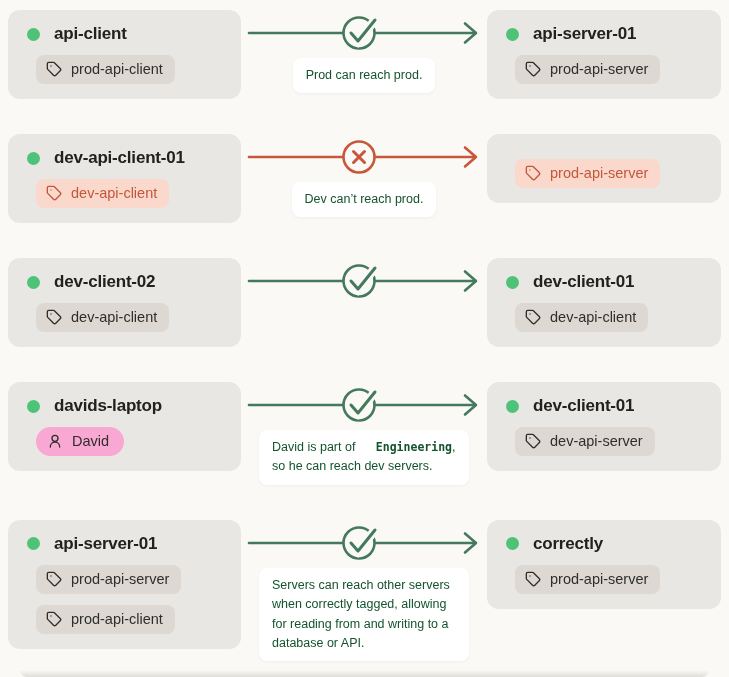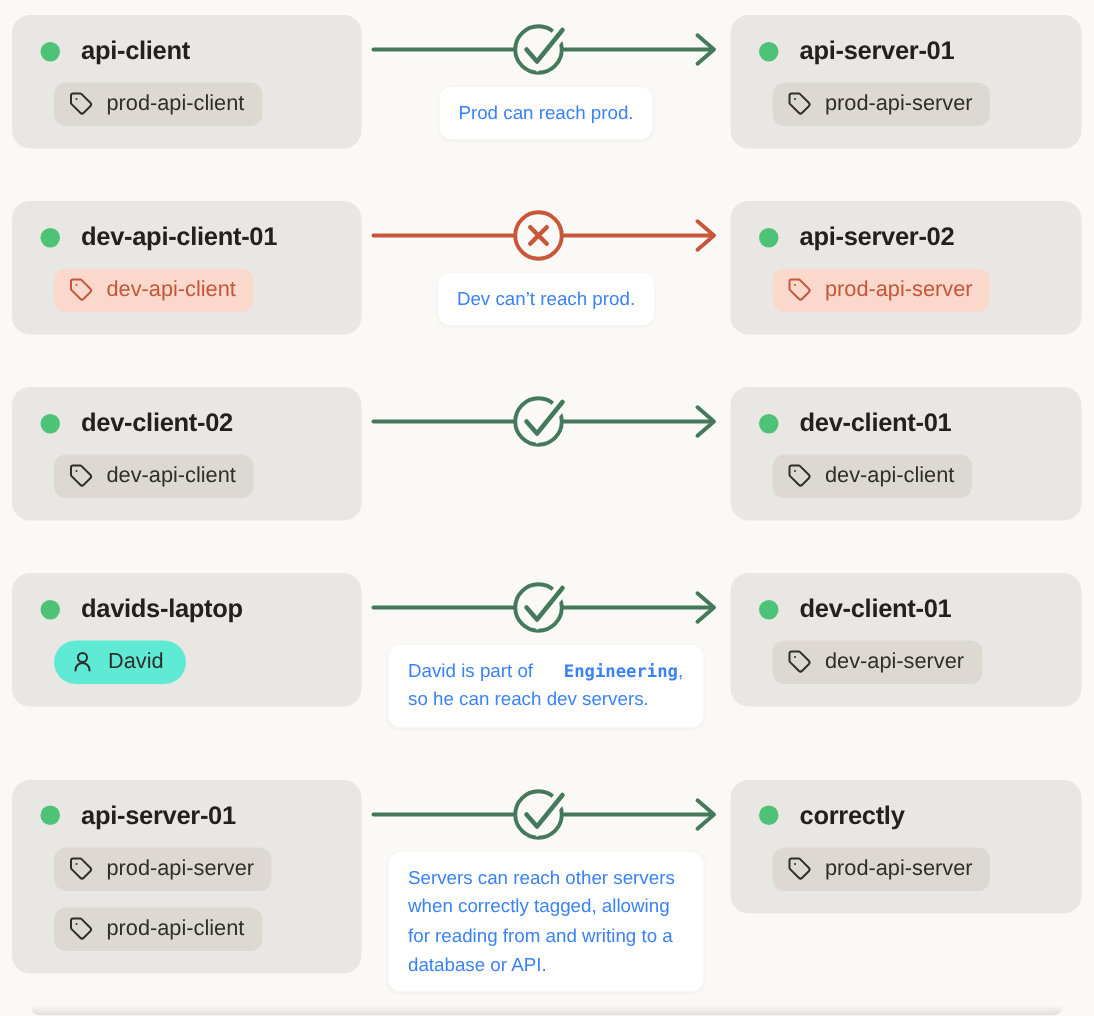--- a/index.html
+++ b/index.html
@@ -56,21 +56,21 @@
     gap:9px;
     background:#ddd9d2;
     color:#2f2e2b;
     border-radius:8px;
     padding:5px 12px 6px 10px;
     font-size:14.5px;
     line-height:18px;
   }
   .pill svg { width:16px; height:16px; flex:0 0 auto; }
   .pill.denied { background:#fad9cc; color:#c4563a; }
-  .pill.user  { background:#5eead4; border-radius:999px; padding:5px 15px 6px 11px; }
+  .pill.user  { background:#f9a8d4; border-radius:999px; padding:5px 15px 6px 11px; }
   
   .connector {
     display:flex;
     flex-direction:column;
     align-items:center;
   }
   .arrow { display:block; }
   .arrow.allow { color:#45795b; }
   .arrow.deny  { color:#c8573a; }
   .shaft, .head, .ring, .mark {
@@ -80,21 +80,21 @@
   .ring { fill:#faf9f6; }
   .mark { stroke-width:3; }
   .halo { stroke:#faf9f6; stroke-width:9; fill:none; stroke-linecap:round; }
   .caption {
     background:#ffffff;
     border-radius:8px;
     padding:8px 13px;
     margin-top:2px;
     font-size:12.5px;
     line-height:1.55;
-    color:#3b82f6;
+    color:#14532d;
     text-align:center;
     box-shadow:0 1px 3px rgba(0,0,0,0.05);
     max-width:214px;
   }
   .caption.multiline { text-align:left; }
   .caption.multiline .cap-text { display:block; width:184px; }
   .mono {
     font-family:"DejaVu Sans Mono", monospace;
     font-weight:bold;
     font-size:11.5px;
@@ -182,24 +182,20 @@
       <g>
         <circle class="ring" cx="118" cy="23" r="15.5"></circle>
         <path class="mark" d="M112.5 17.5 L123.5 28.5 M123.5 17.5 L112.5 28.5"></path>
       </g>
     </svg>
     <div class="caption">
       <span class="cap-text"><span>Dev can’t reach prod.</span></span>
     </div>
   </div>
   <div class="card">
-    <div class="card-title">
-      <span class="dot"></span>
-      <span class="name">api-server-02</span>
-    </div>
     <div class="pills">
       <span class="pill denied">
         <svg viewBox="0 0 24 24" stroke="currentColor" fill="none" stroke-width="2" stroke-linejoin="round">
             <path d="M12.586 2.586A2 2 0 0 0 11.172 2H4a2 2 0 0 0-2 2v7.172a2 2 0 0 0 .586 1.414l8.704 8.704a2.426 2.426 0 0 0 3.42 0l6.58-6.58a2.426 2.426 0 0 0 0-3.42z"></path>
             <circle cx="7.5" cy="7.5" r="1" fill="currentColor" stroke="none"></circle>
           </svg>
         <span>prod-api-server</span>
       </span>
     </div>
   </div>

